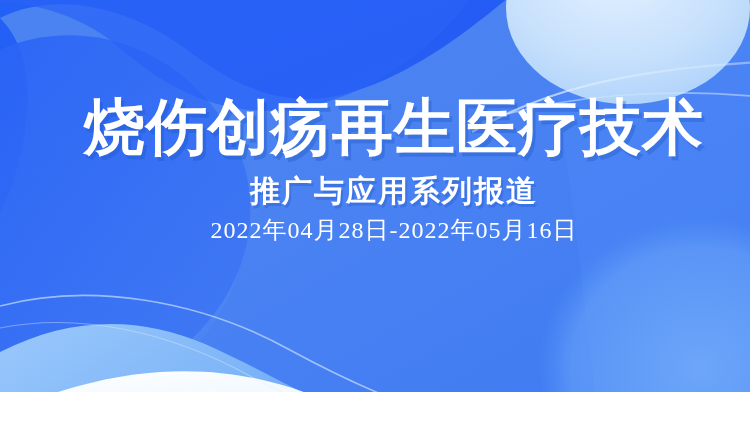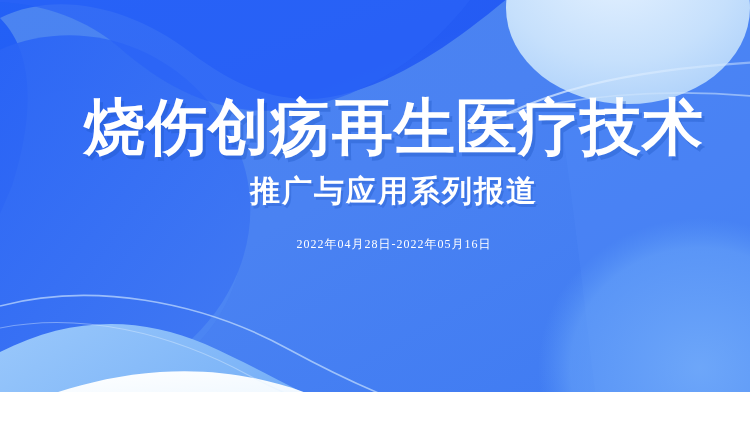--- a/index.html
+++ b/index.html
@@ -45,23 +45,23 @@
     margin-top: 18px;
     font-size: 30px;
     line-height: 1;
     font-weight: 700;
     color: #ffffff;
     letter-spacing: 2px;
     white-space: nowrap;
     text-shadow: 2px 3px 0 rgba(26, 80, 190, 0.28);
   }
   .date-line {
-    margin-top: 32px;
+    margin-top: 12px;
     font-family: "Liberation Serif", "DejaVu Serif", serif;
-    font-size: 12px;
+    font-size: 24px;
     line-height: 1;
     font-weight: 400;
     color: #ffffff;
     letter-spacing: 1px;
     white-space: nowrap;
   }
 </style>
 </head>
 <body>
 

